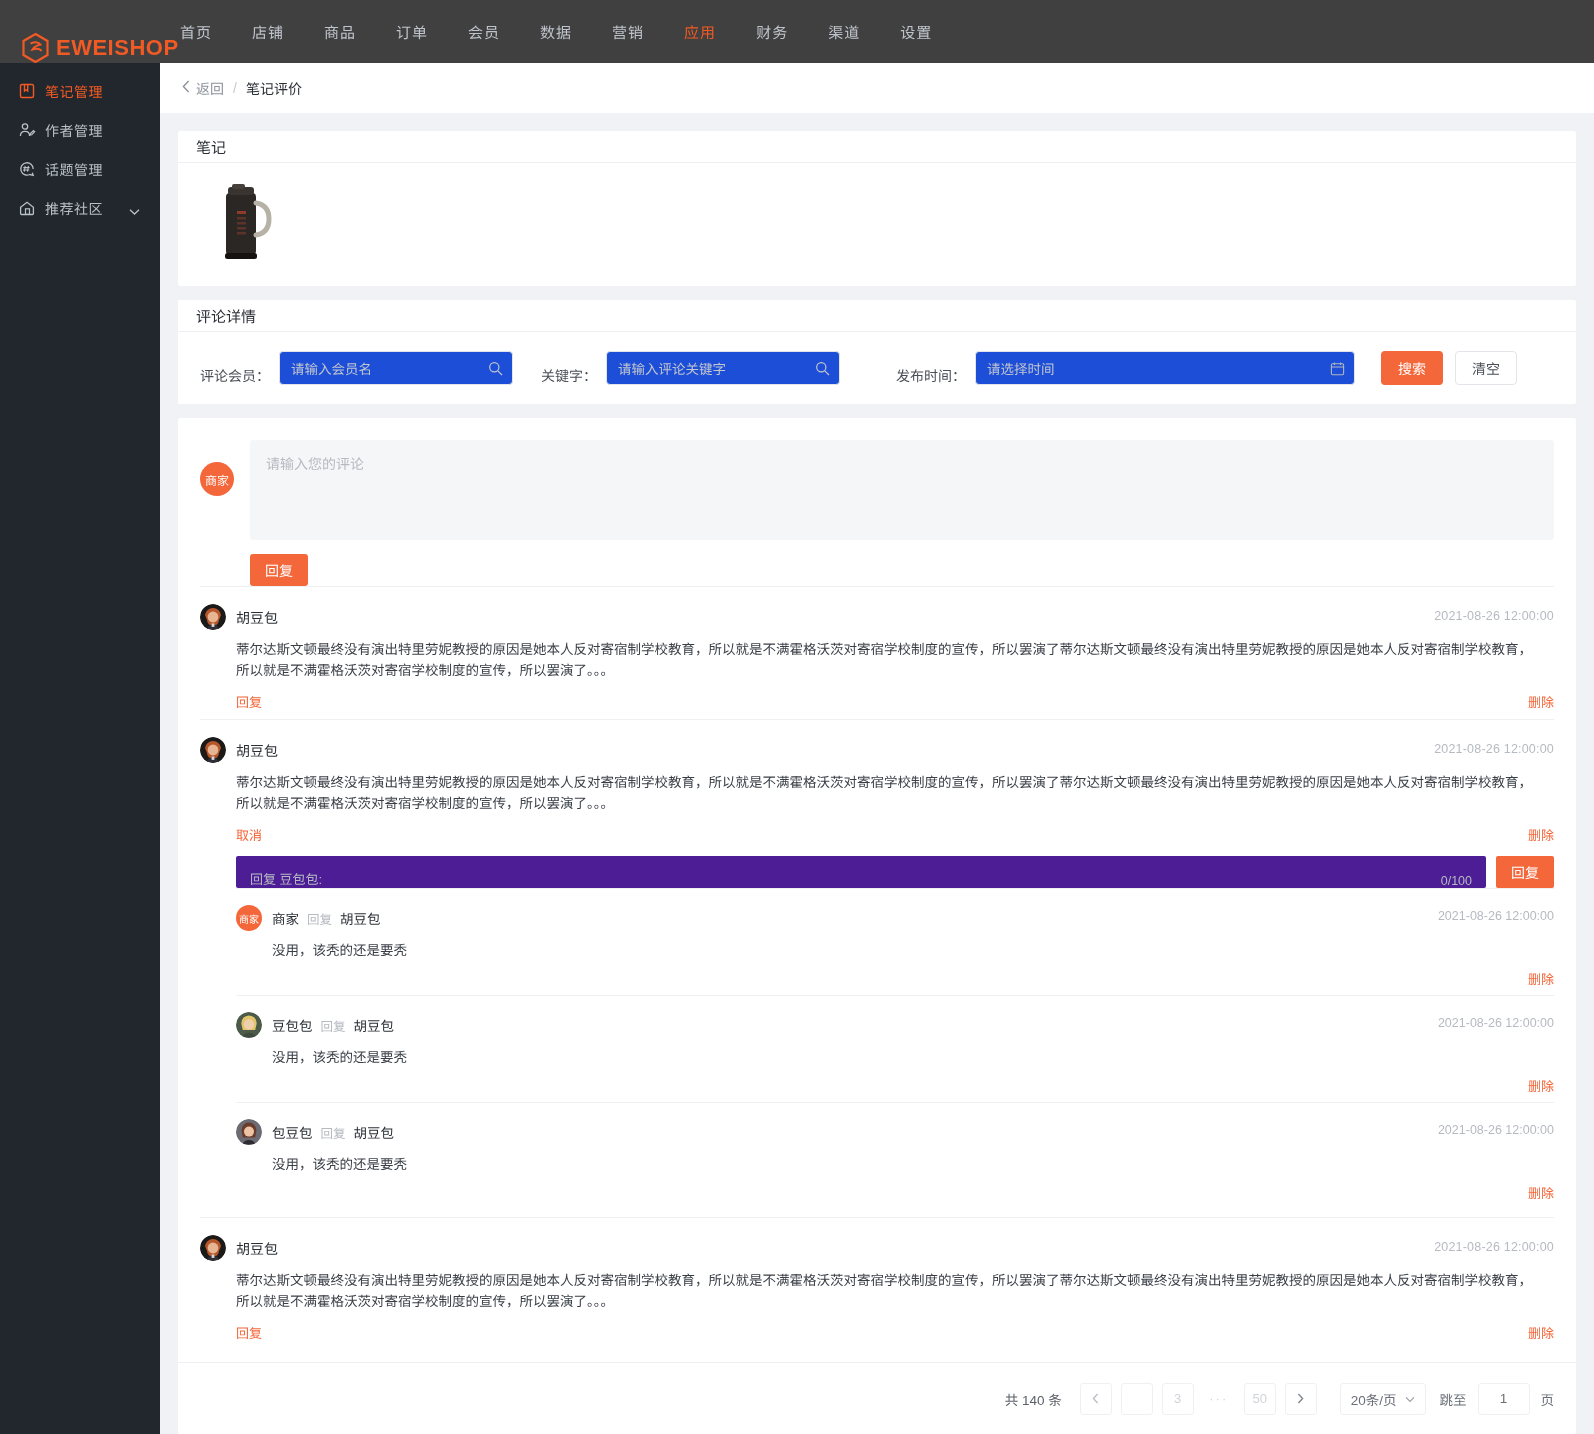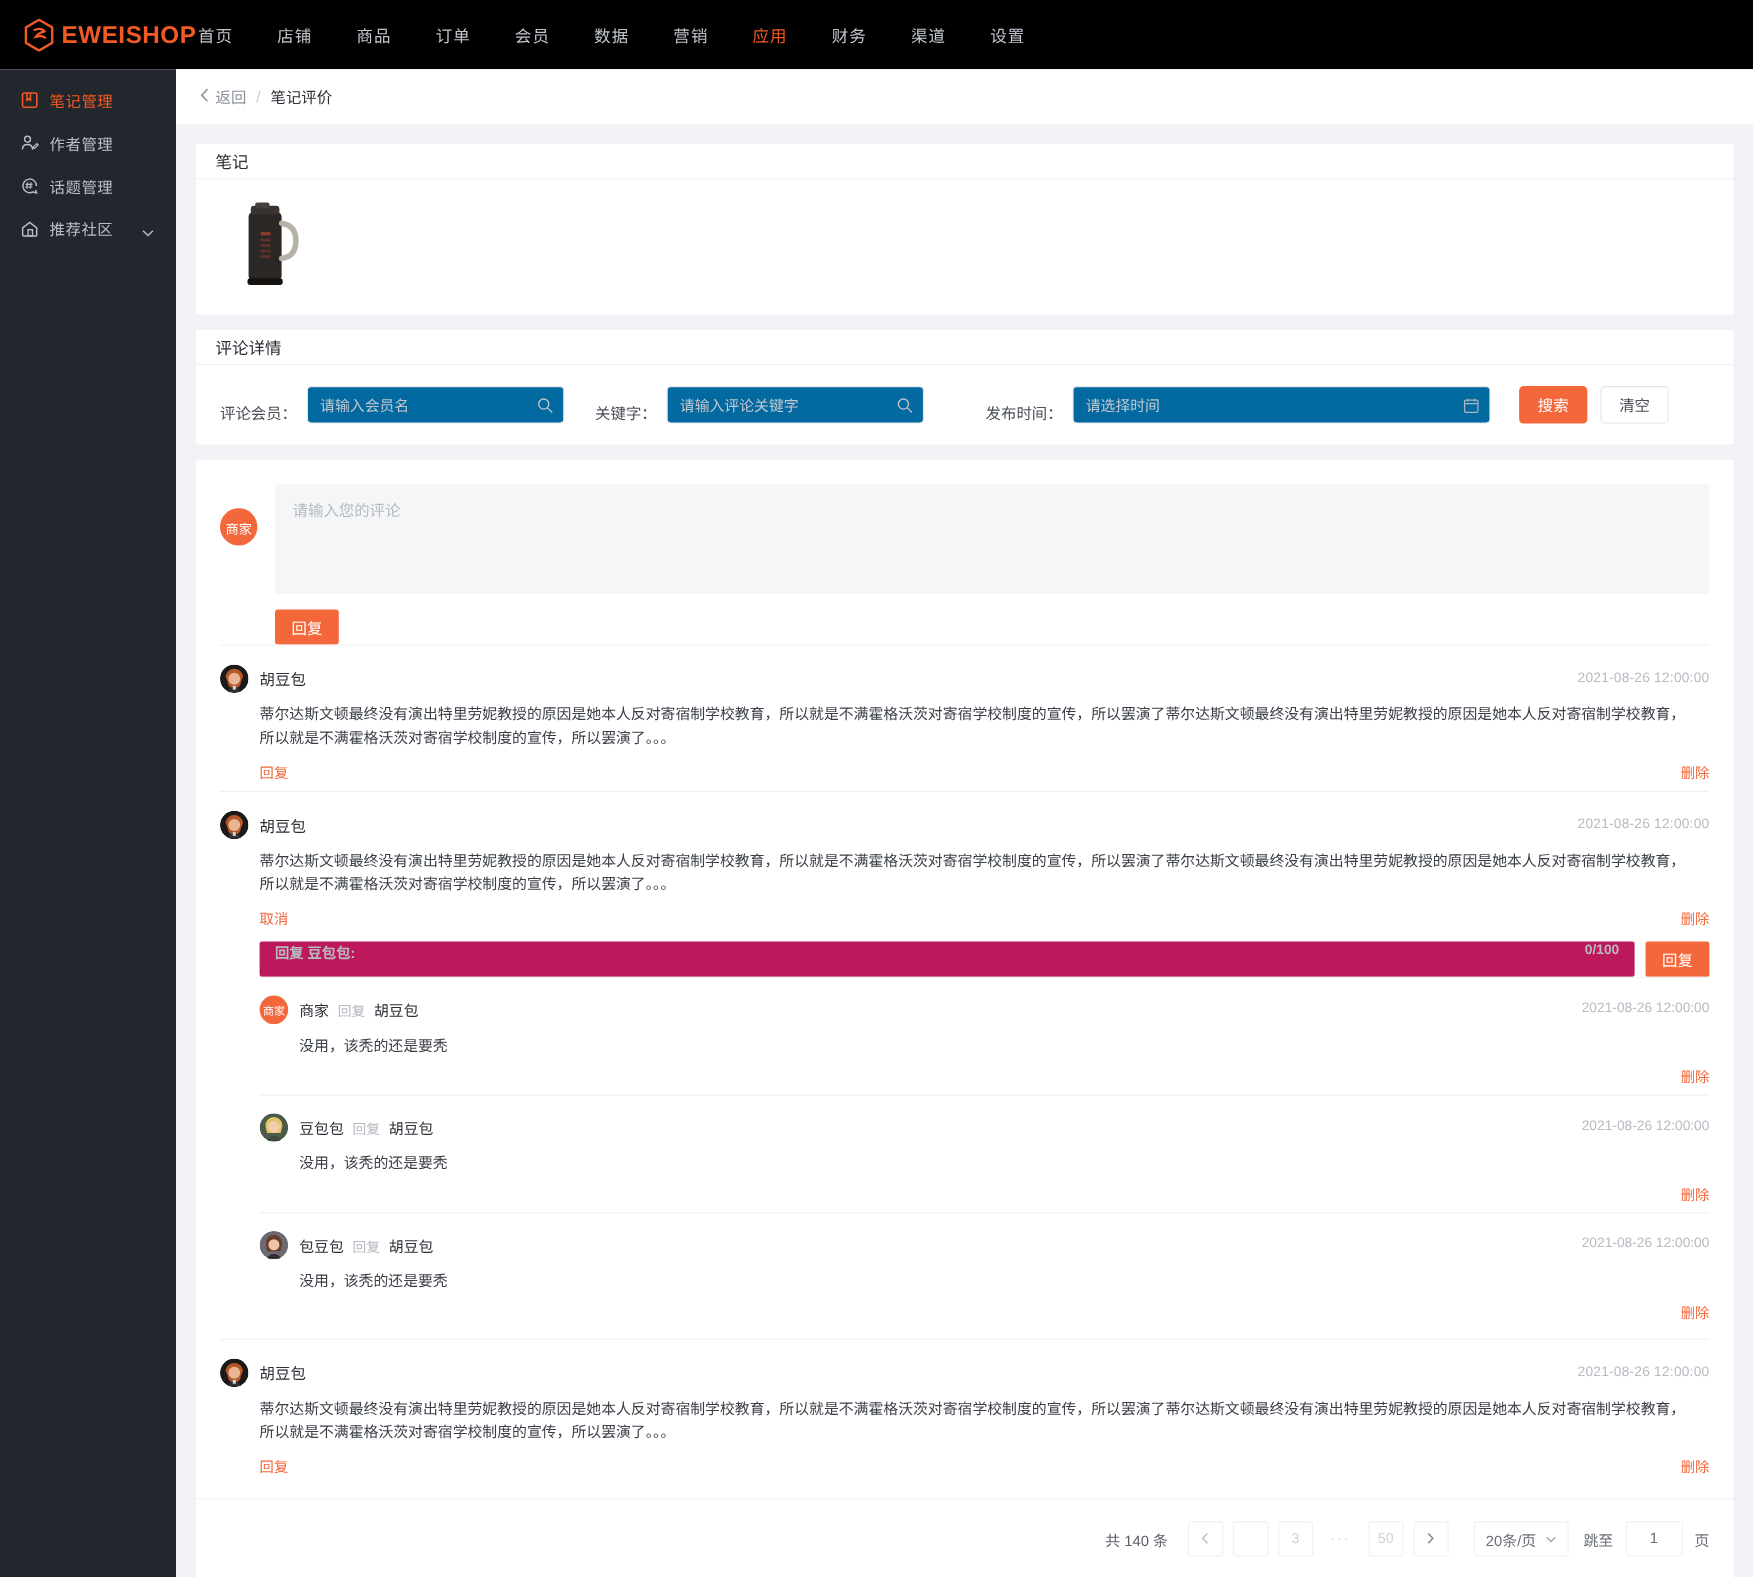--- a/index.html
+++ b/index.html
@@ -9,21 +9,21 @@
     background: #f0f2f5;
     font-family: "Liberation Sans", "DejaVu Sans", sans-serif;
     -webkit-font-smoothing: antialiased;
     overflow: hidden;
   }
   .app { position: relative; width: 1594px; height: 1434px; background:#ffffff; }
 
   
   .topnav{
     position:absolute; top:0; left:0; width:1594px; height:63px;
-    background:#000000; display:flex; align-items:center;text-decoration:underline;
+    background:#404040; display:flex; align-items:flex-end;
   }
   .brand{ display:flex; align-items:center; margin-left:22px; width:120px; }
   .brand-mark{ width:27px; height:30px; position:relative; flex:0 0 auto; }
   .brand-text{
     color:#f15a24; font-size:22px; font-weight:bold; letter-spacing:.5px;
     margin-left:7px; font-family:"Liberation Sans",sans-serif;
   }
   .navlist{ display:flex; align-items:center; height:63px; margin-left:18px; }
   .navitem{
     position:relative; height:76px; display:flex; align-items:center;
@@ -84,21 +84,21 @@
   }
   .note-tag{ color:#f15a24; font-size:12.5px; margin-bottom:9px; letter-spacing:.3px; }
   .note-title{ color:#2b2f36; font-size:15px; letter-spacing:.3px; }
 
   
   .filter-row{ display:flex; align-items:center; height:72px; padding-left:22px; }
   .fgroup{ display:flex; align-items:flex-end; }
   .flabel{ font-size:14px; color:#4a4f57; margin-right:9px; white-space:nowrap; }
   .finput{
     position:relative; height:34px; border:1px solid #e2e5ea; border-radius:4px;
-    background:#0369a1; display:flex; align-items:center; padding:0 30px 0 11px;
+    background:#1d4ed8; display:flex; align-items:center; padding:0 30px 0 11px;
   }
   .finput .ph{ font-size:13.5px; color:#c2c6cd; }
   .finput .suffix{ position:absolute; right:9px; top:9px; }
   .btn{
     height:34px; border-radius:4px; font-size:14px; display:inline-flex;
     align-items:center; justify-content:center; cursor:pointer; user-select:none;
   }
   .btn-primary{ background:#f4673a; color:#fff; width:62px; }
   .btn-plain{ background:#fff; color:#4a4f57; border:1px solid #e2e5ea; width:62px; }
 
@@ -132,22 +132,22 @@
   .cmt-text{
     margin-top:9px; margin-left:36px; font-size:13.5px; color:#3a3f47; line-height:21px;
     padding-right:20px;
   }
   .cmt-foot{ margin-top:10px; margin-left:36px; display:flex; align-items:center; position:relative; height:20px; }
   .link-act{ font-size:13px; color:#f4673a; cursor:pointer; }
   .link-del{ position:absolute; right:0; font-size:13px; color:#f4673a; cursor:pointer; }
 
   .reply-edit{ margin-left:36px; margin-top:12px; display:flex; align-items:center; }
   .reply-field{
-    flex:1; height:32px; background:#be185d; border-radius:2px; display:flex;
-    align-items:flex-start; padding:0 14px; position:relative;font-weight:bold;
+    flex:1; height:32px; background:#4c1d95; border-radius:2px; display:flex;
+    align-items:flex-end; padding:0 14px; position:relative;
   }
   .reply-ph{ font-size:13px; color:#b6bac1; }
   .reply-count{ position:absolute; right:14px; font-size:12.5px; color:#b6bac1; }
   .reply-btn{ width:58px; height:32px; background:#f4673a; color:#fff; font-size:14px;
     display:flex;align-items:center;justify-content:center; cursor:pointer; margin-left:10px; border-radius:2px; }
 
   .subcmt{ margin-left:36px; border-top:1px solid #eef0f3; padding:16px 0 8px 0; position:relative; }
   .sub-head{ display:flex; align-items:center; }
   .sub-name{ font-size:13.5px; color:#2b2f36; margin-left:10px; }
   .sub-rep{ font-size:12.5px; color:#b6bac1; margin:0 8px; }

